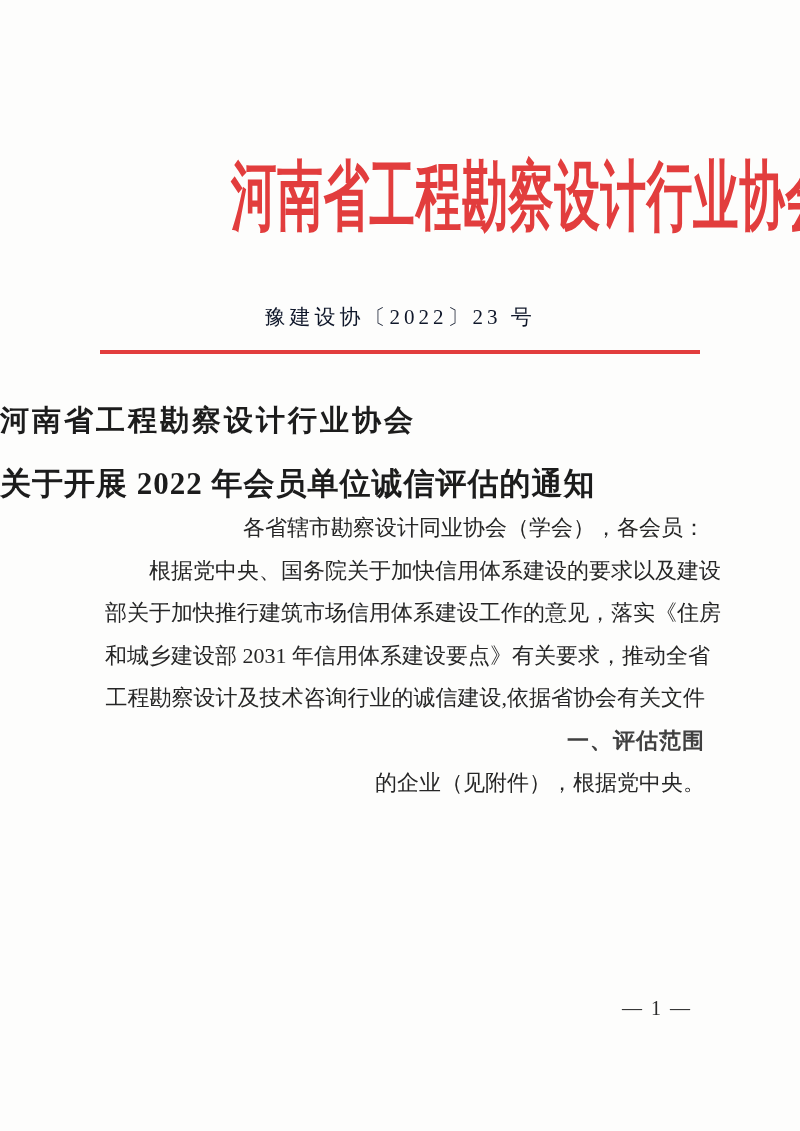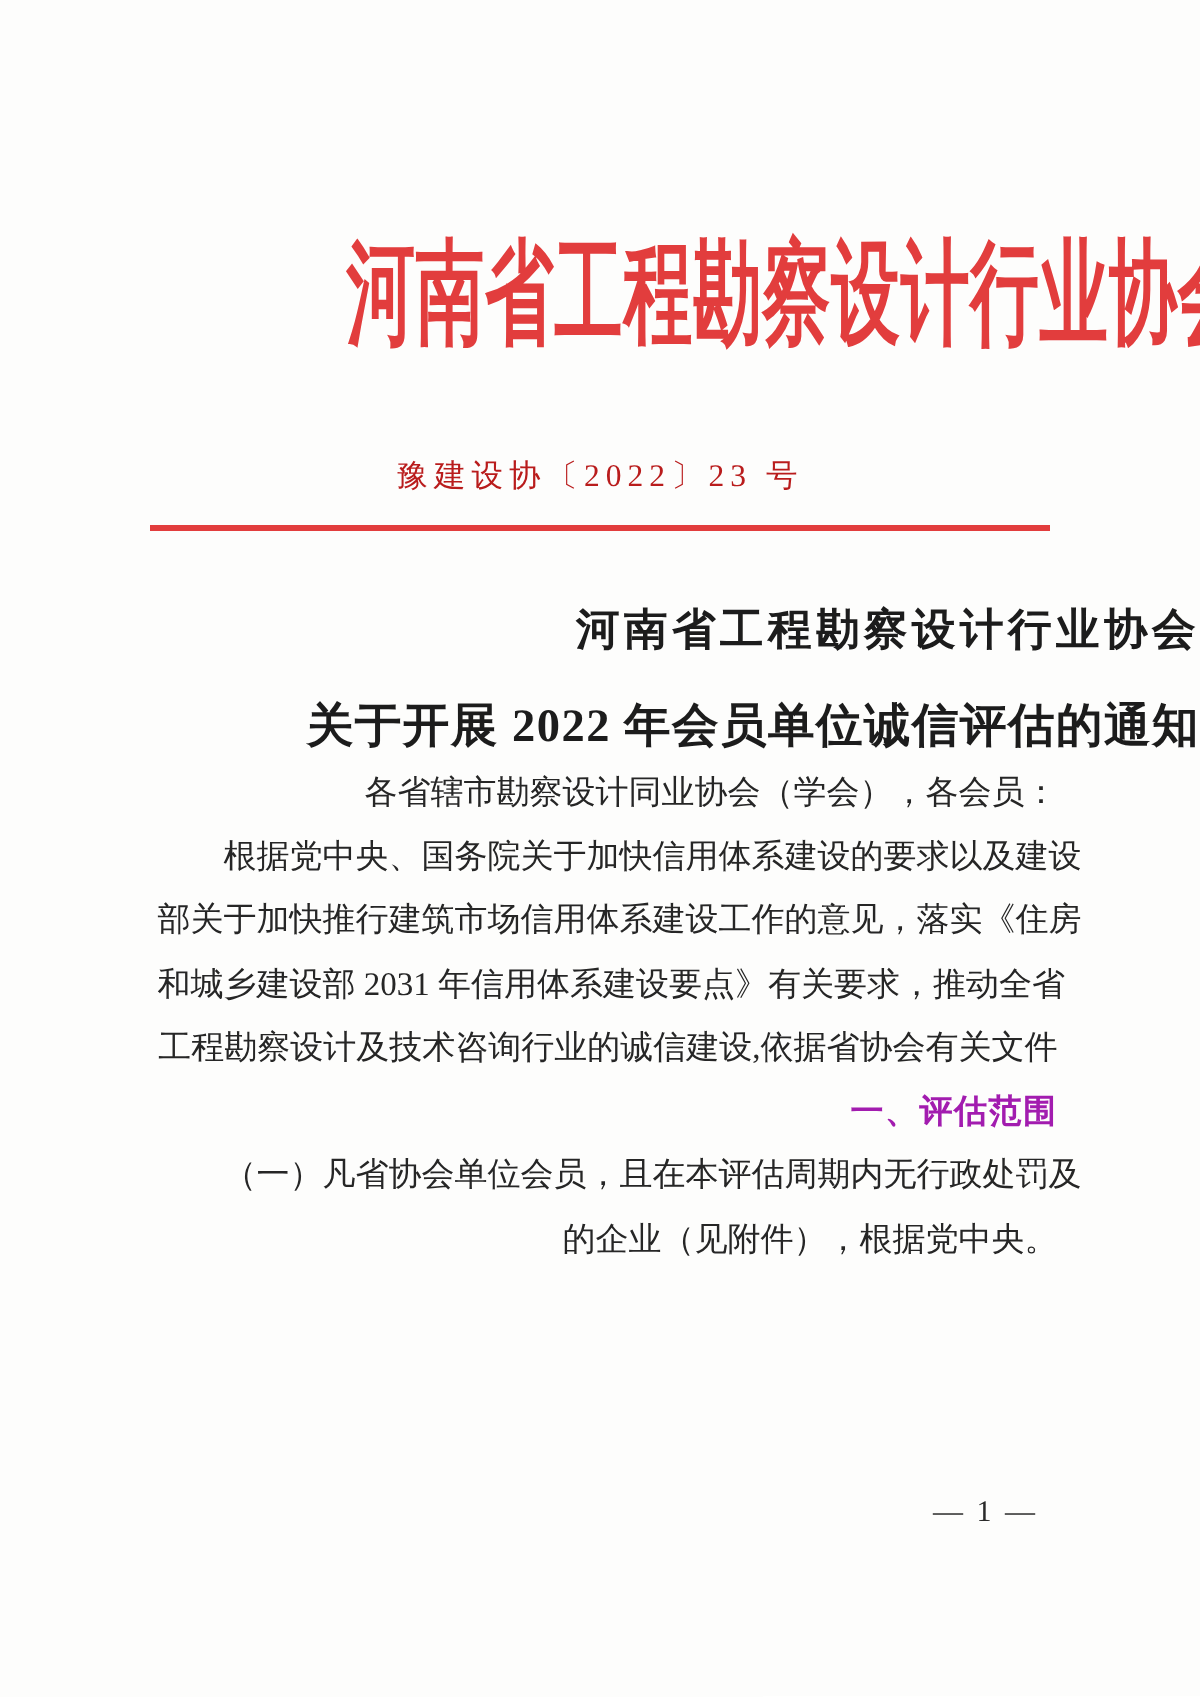--- a/index.html
+++ b/index.html
@@ -34,36 +34,36 @@
     white-space: nowrap;
   }
   .doc-number {
     position: absolute;
     top: 303px;
     left: 0;
     width: 100%;
     text-align: center;
     font-size: 21px;
     letter-spacing: 4px;
-    color: #b91c1c;
+    color: #0f172a;
   }
   .red-line {
     position: absolute;
     top: 350px;
     left: 100px;
     width: 600px;
     height: 4px;
     background: #e23d3d;
   }
   .doc-title {
     position: absolute;
     top: 400px;
     left: 0;
     width: 100%;
-    text-align: right;
+    text-align: left;
     font-weight: bold;
     color: #1c1c1c;
   }
   .doc-title .t1 {
     font-size: 29px;
     letter-spacing: 3px;
     line-height: 40px;
   }
   .doc-title .t2 {
     font-size: 31px;
@@ -79,21 +79,21 @@
     font-size: 22px;
     line-height: 42.5px;
     color: #262626;
     text-align: right;
   }
   .body-text .line { white-space: nowrap; }
   .indent { padding-left: 44px; }
   .section-heading {
     font-family: "Liberation Sans", "DejaVu Sans", sans-serif;
     font-weight: bold;
-    color: #a21caf;
+    color: #404040;
     letter-spacing: 1px;
   }
   .page-number {
     position: absolute;
     top: 997px;
     left: 612px;
     width: 90px;
     text-align: center;
     font-size: 20px;
     letter-spacing: 2px;
@@ -121,20 +121,19 @@
   <div class="body-text">
     <div class="line">各省辖市勘察设计同业协会（学会），各会员：</div>
 
     <div class="line indent">根据党中央、国务院关于加快信用体系建设的要求以及建设</div>
     <div class="line">部关于加快推行建筑市场信用体系建设工作的意见，落实《住房</div>
     <div class="line">和城乡建设部 2031 年信用体系建设要点》有关要求，推动全省</div>
     <div class="line">工程勘察设计及技术咨询行业的诚信建设,依据省协会有关文件</div>
 
     <div class="line indent section-heading">一、评估范围</div>
 
-    <div class="line indent">（一）凡省协会单位会员，且在本评估周期内无行政处罚及</div>
 
     <div class="line">的企业（见附件），根据党中央。</div>
   </div>
 
   <div class="page-number">— 1 —</div>
 
 </div>
 
 </body></html>

